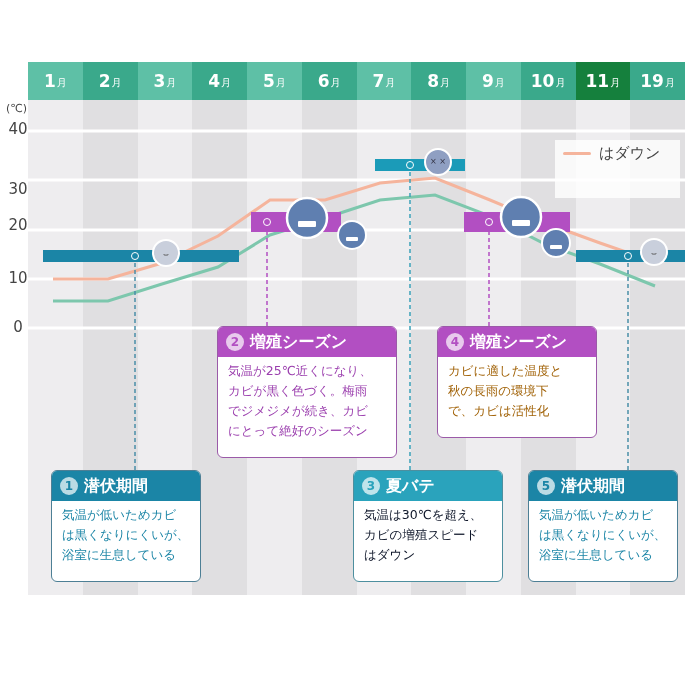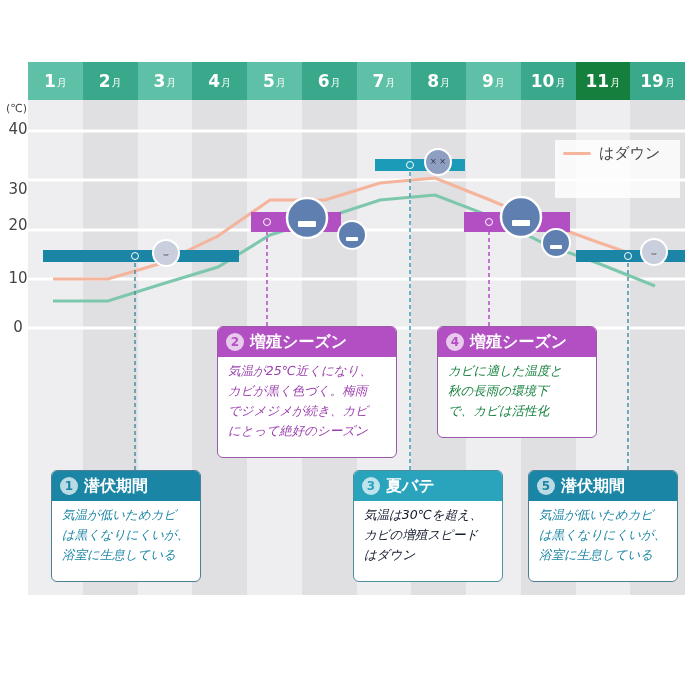--- a/index.html
+++ b/index.html
@@ -13,21 +13,21 @@
   .unit{position:absolute;left:6px;top:102px;font-size:11px;color:#444;}
   .ytick{position:absolute;left:8px;font-size:15px;color:#444;width:20px;text-align:center;}
   svg.chart{position:absolute;left:0;top:0;}
   .chart-title{position:absolute;left:405px;top:110px;width:275px;height:22px;background:rgba(255,255,255,0.75);font-size:13px;color:#444;display:flex;align-items:center;justify-content:center;}
   .legend{position:absolute;left:555px;top:140px;width:125px;height:58px;background:rgba(255,255,255,0.8);}
   .legend-row{display:flex;align-items:center;height:27px;padding-left:8px;font-size:15px;color:#444;}
   .legend-swatch{width:28px;height:3px;margin-right:8px;border-radius:2px;}
   .callout{position:absolute;background:#fff;border:1.5px solid #888;border-radius:6px;overflow:hidden;}
   .callout .head{color:#fff;font-weight:bold;font-size:16px;height:30px;display:flex;align-items:center;padding-left:8px;}
   .callout .num{display:inline-flex;width:18px;height:18px;border-radius:50%;background:rgba(255,255,255,0.7);align-items:center;justify-content:center;font-size:12px;margin-right:6px;}
-  .callout .body{font-size:12.5px;line-height:20px;padding:4px 8px 6px 10px;white-space:pre-line;font-style:italic;}
+  .callout .body{font-size:12.5px;line-height:20px;padding:4px 8px 6px 10px;white-space:pre-line;}
   .bar{position:absolute;height:12px;}
   .dot{position:absolute;width:8px;height:8px;border-radius:50%;border:1.5px solid #fff;box-sizing:border-box;}
 </style>
 </head>
 <body>
 
 <div class="stage">
 
   <div class="bg-cols">
     <div class="bg-col" style="background:#eeedef"></div>
@@ -183,21 +183,21 @@
 カビが黒く色づく。梅雨
 でジメジメが続き、カビ
 にとって絶好のシーズン</div>
   </div>
 
   <div class="callout" style="left:437px;top:326px;width:158px;height:110px;border-color:#9b5aa8;">
     <div class="head" style="background:#b24fc2;">
       <span class="num" style="color:#b24fc2">4</span>
       <span>増殖シーズン</span>
     </div>
-    <div class="body" style="color:#15803d;">カビに適した温度と
+    <div class="body" style="color:#a16207;">カビに適した温度と
 秋の長雨の環境下
 で、カビは活性化</div>
   </div>
 
   <div class="callout" style="left:51px;top:470px;width:148px;height:110px;border-color:#4d7f95;">
     <div class="head" style="background:#1b85a6;">
       <span class="num" style="color:#1b85a6">1</span>
       <span>潜伏期間</span>
     </div>
     <div class="body" style="color:#1b85a6;">気温が低いためカビ

